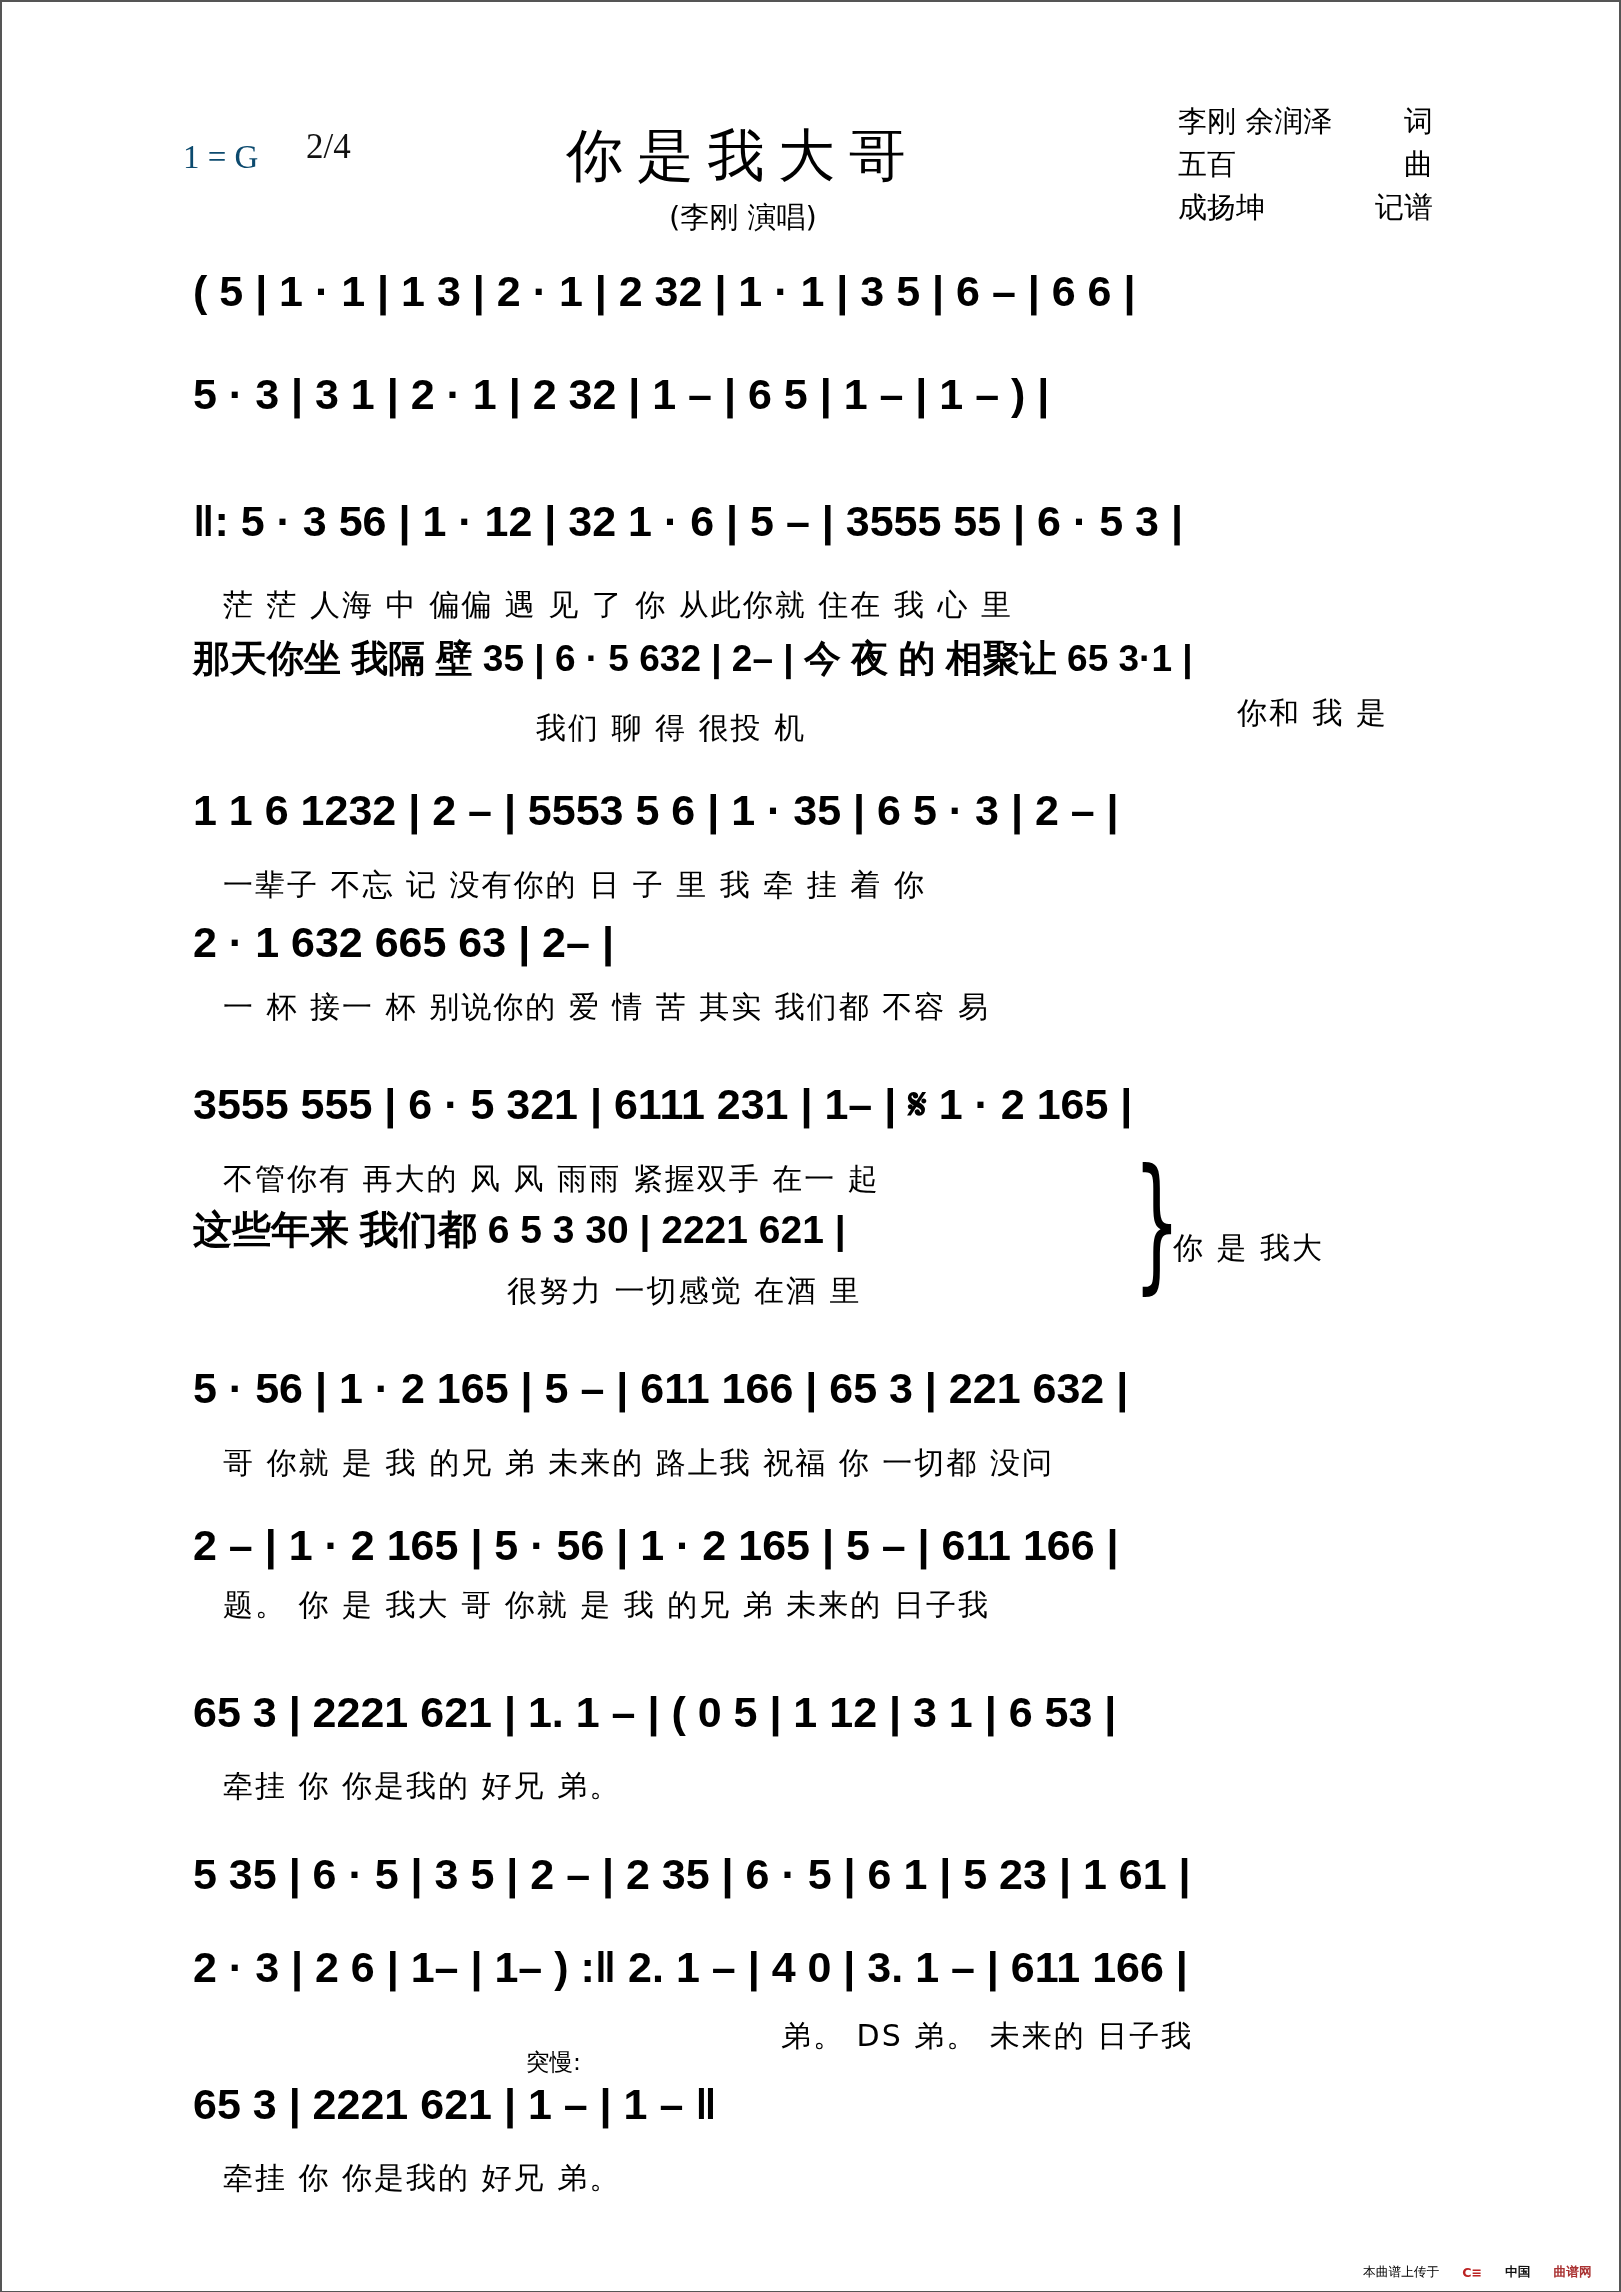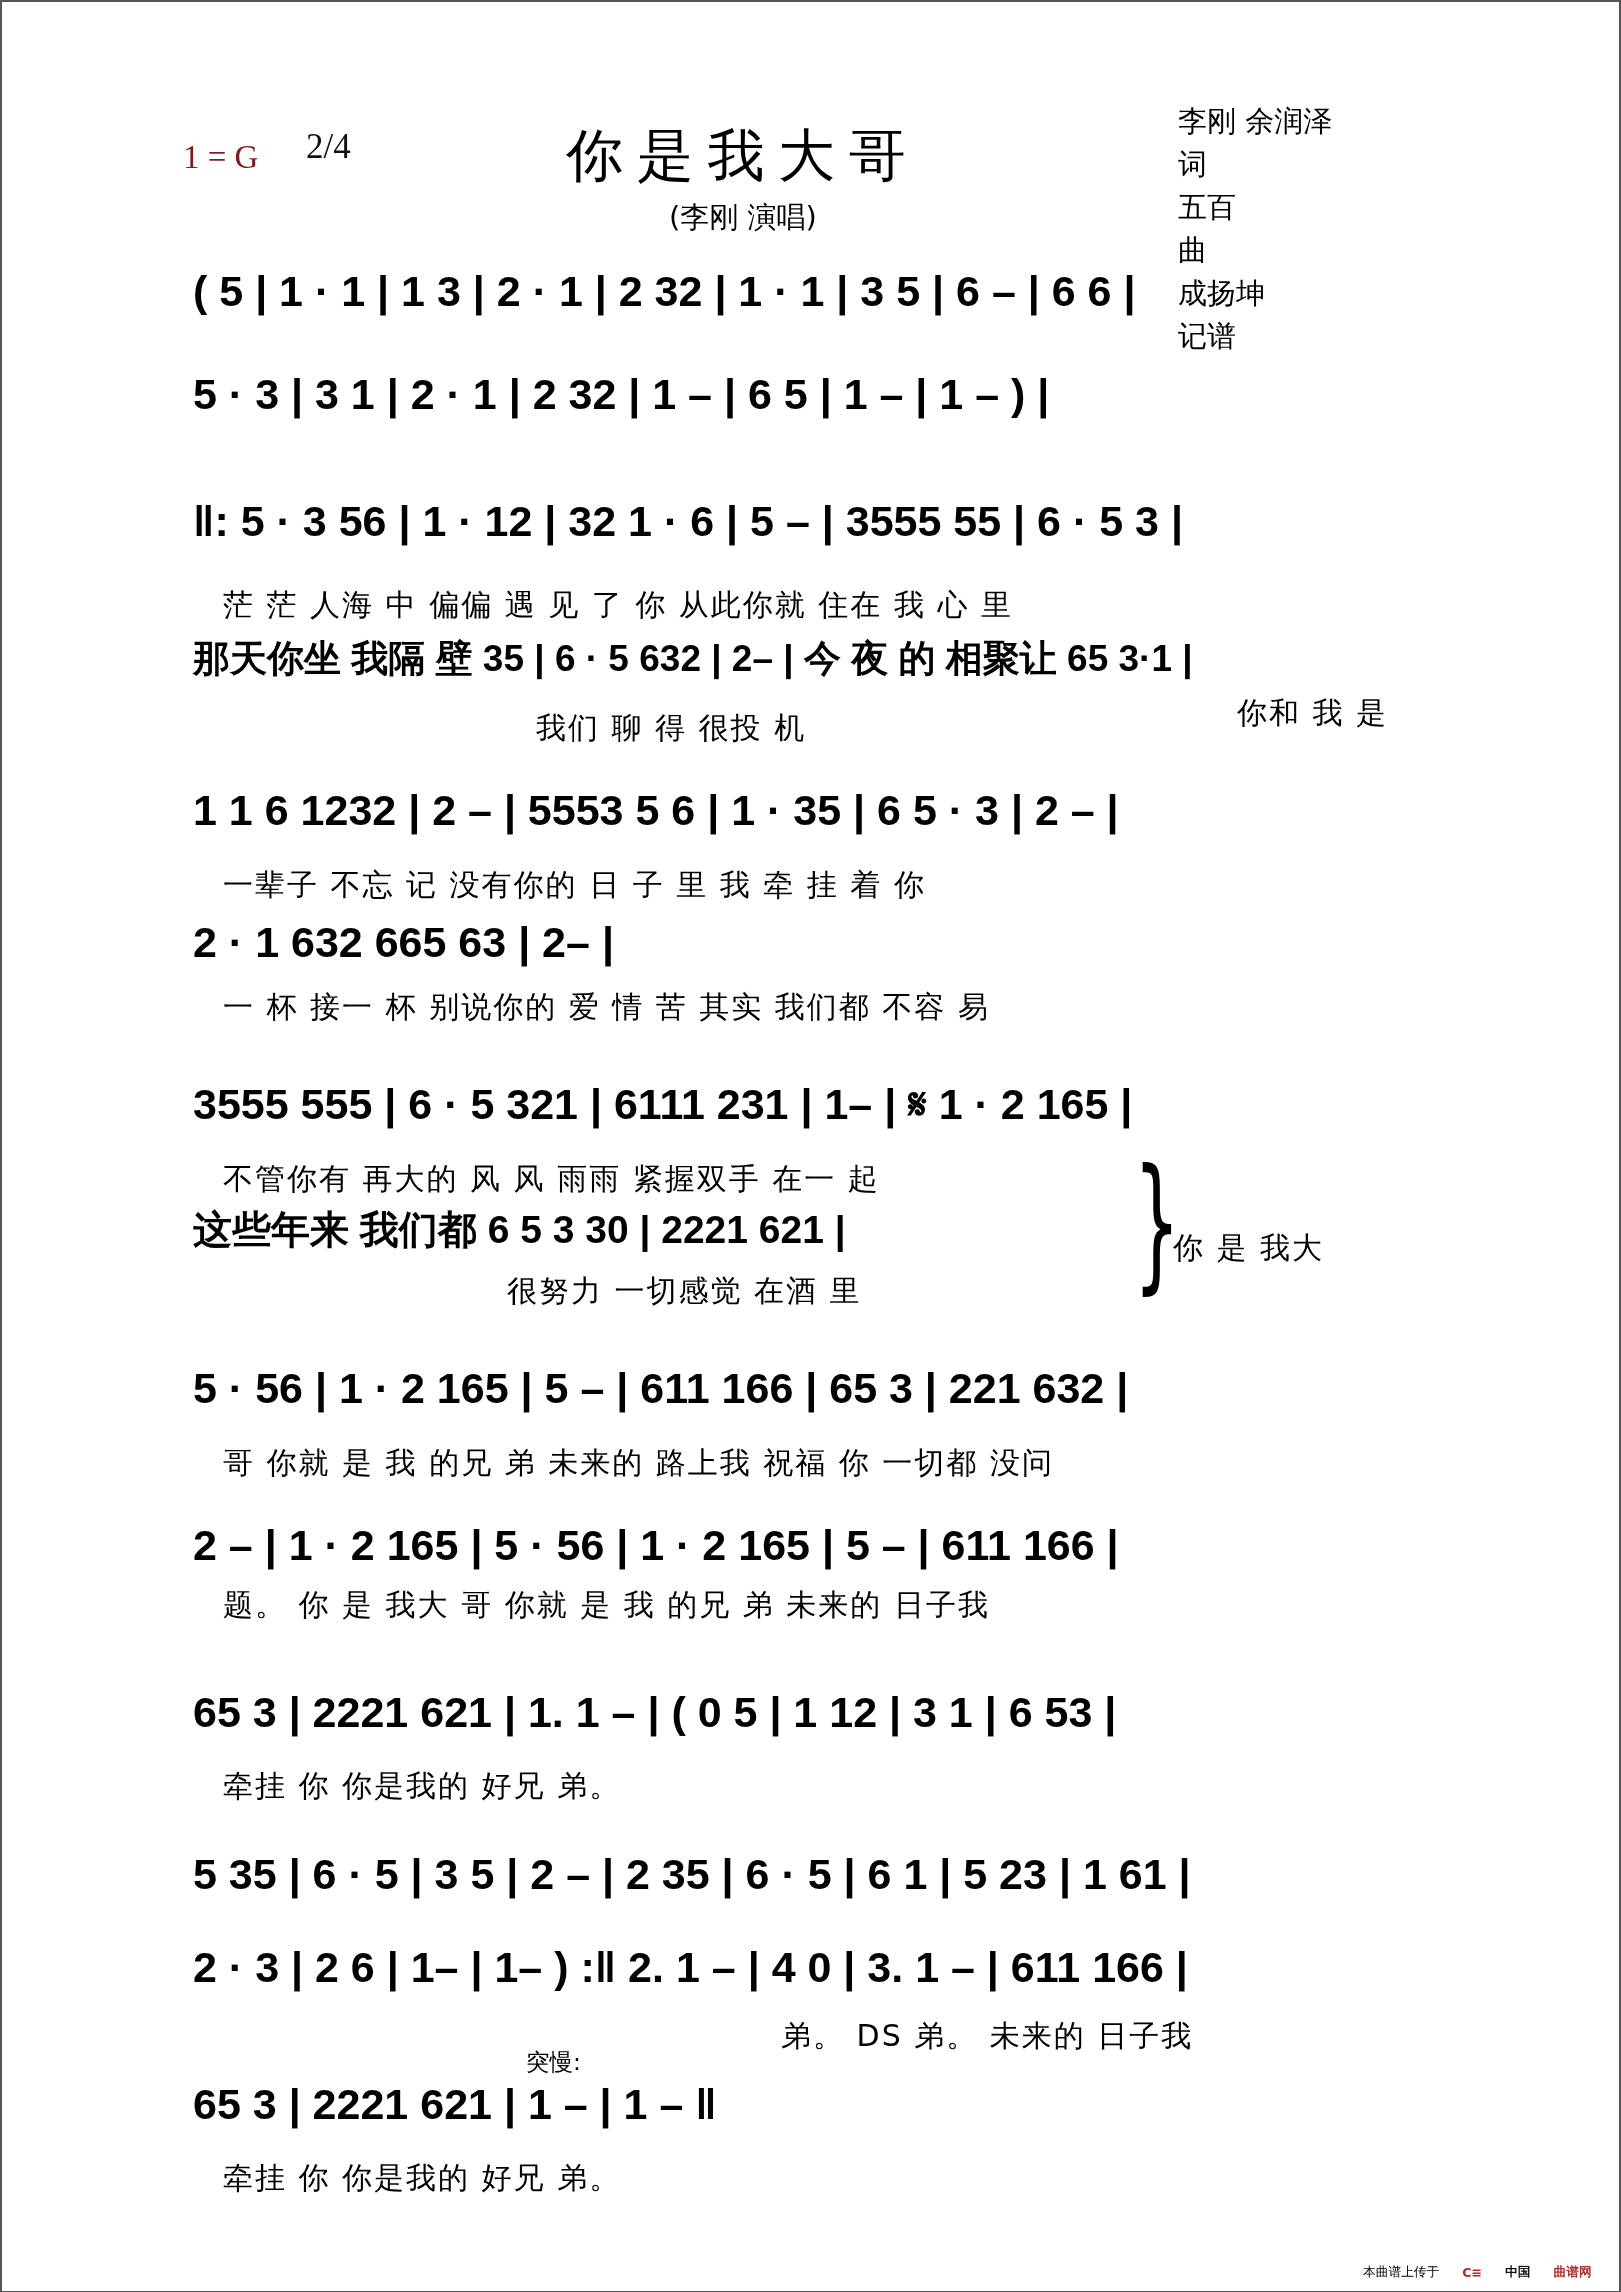--- a/index.html
+++ b/index.html
@@ -1,23 +1,23 @@
 <!DOCTYPE html>
 <html><head>
 <meta charset="utf-8">
 <style>
   html, body { margin:0; padding:0; background:#fff; }
   body { width:1621px; height:2293px; position:relative; overflow:hidden; }
   .page { position:absolute; left:0; top:0; width:1617px; height:2289px; border:2px solid #555; background:#fff; }
-  .key { position:absolute; left:181px; top:137px; font-family:"Liberation Serif", serif; font-size:33px; color:#7f1d1d; }
+  .key { position:absolute; left:181px; top:137px; font-family:"Liberation Serif", serif; font-size:33px; color:#0c4a6e; }
   .meter { position:absolute; left:304px; top:125px; font-family:"Liberation Serif", serif; font-size:35px; color:#111; }
   .title { position:absolute; left:564px; top:116px; font-family:"DejaVu Serif", serif; font-size:57px; letter-spacing:13.7px; color:#000; }
   .subtitle { position:absolute; left:667px; top:196px; font-family:"DejaVu Sans", sans-serif; font-size:29px; color:#000; }
   .credits { position:absolute; left:1176px; top:98px; font-family:"DejaVu Sans", sans-serif; font-size:29px; line-height:43px; color:#000; }
-  .credit-row { display:flex; width:255px; justify-content:space-between;flex-direction:column; }
+  .credit-row { display:flex; width:255px; justify-content:space-between; }
   .line { position:absolute; left:191px; width:1245px; font-family:"Liberation Sans", sans-serif; font-weight:bold; font-size:43px; color:#000; white-space:pre; display:flex; align-items:center; }
   .lyric { position:absolute; left:221px; font-family:"DejaVu Sans", sans-serif; font-size:30px; color:#000; white-space:pre; letter-spacing:2px; }
   .note-tag { position:absolute; font-family:"DejaVu Sans", sans-serif; font-size:23.5px; color:#000; }
   .footer { position:absolute; right:27.4px; bottom:9.8px; font-family:"DejaVu Sans", sans-serif; font-size:12.7px; color:#000; display:flex; align-items:center; gap:23px; }
   .footer .logo { color:#b22; font-weight:bold; }
   .footer .brand1 { color:#111; font-weight:bold; }
   .footer .brand2 { color:#a33; font-weight:bold; }
   .brace { position:absolute; left:1108px; top:1147px; font-family:"DejaVu Sans", sans-serif; font-size:147px; line-height:147px; color:#000; transform:scaleX(0.5); }
 </style>
 </head>

